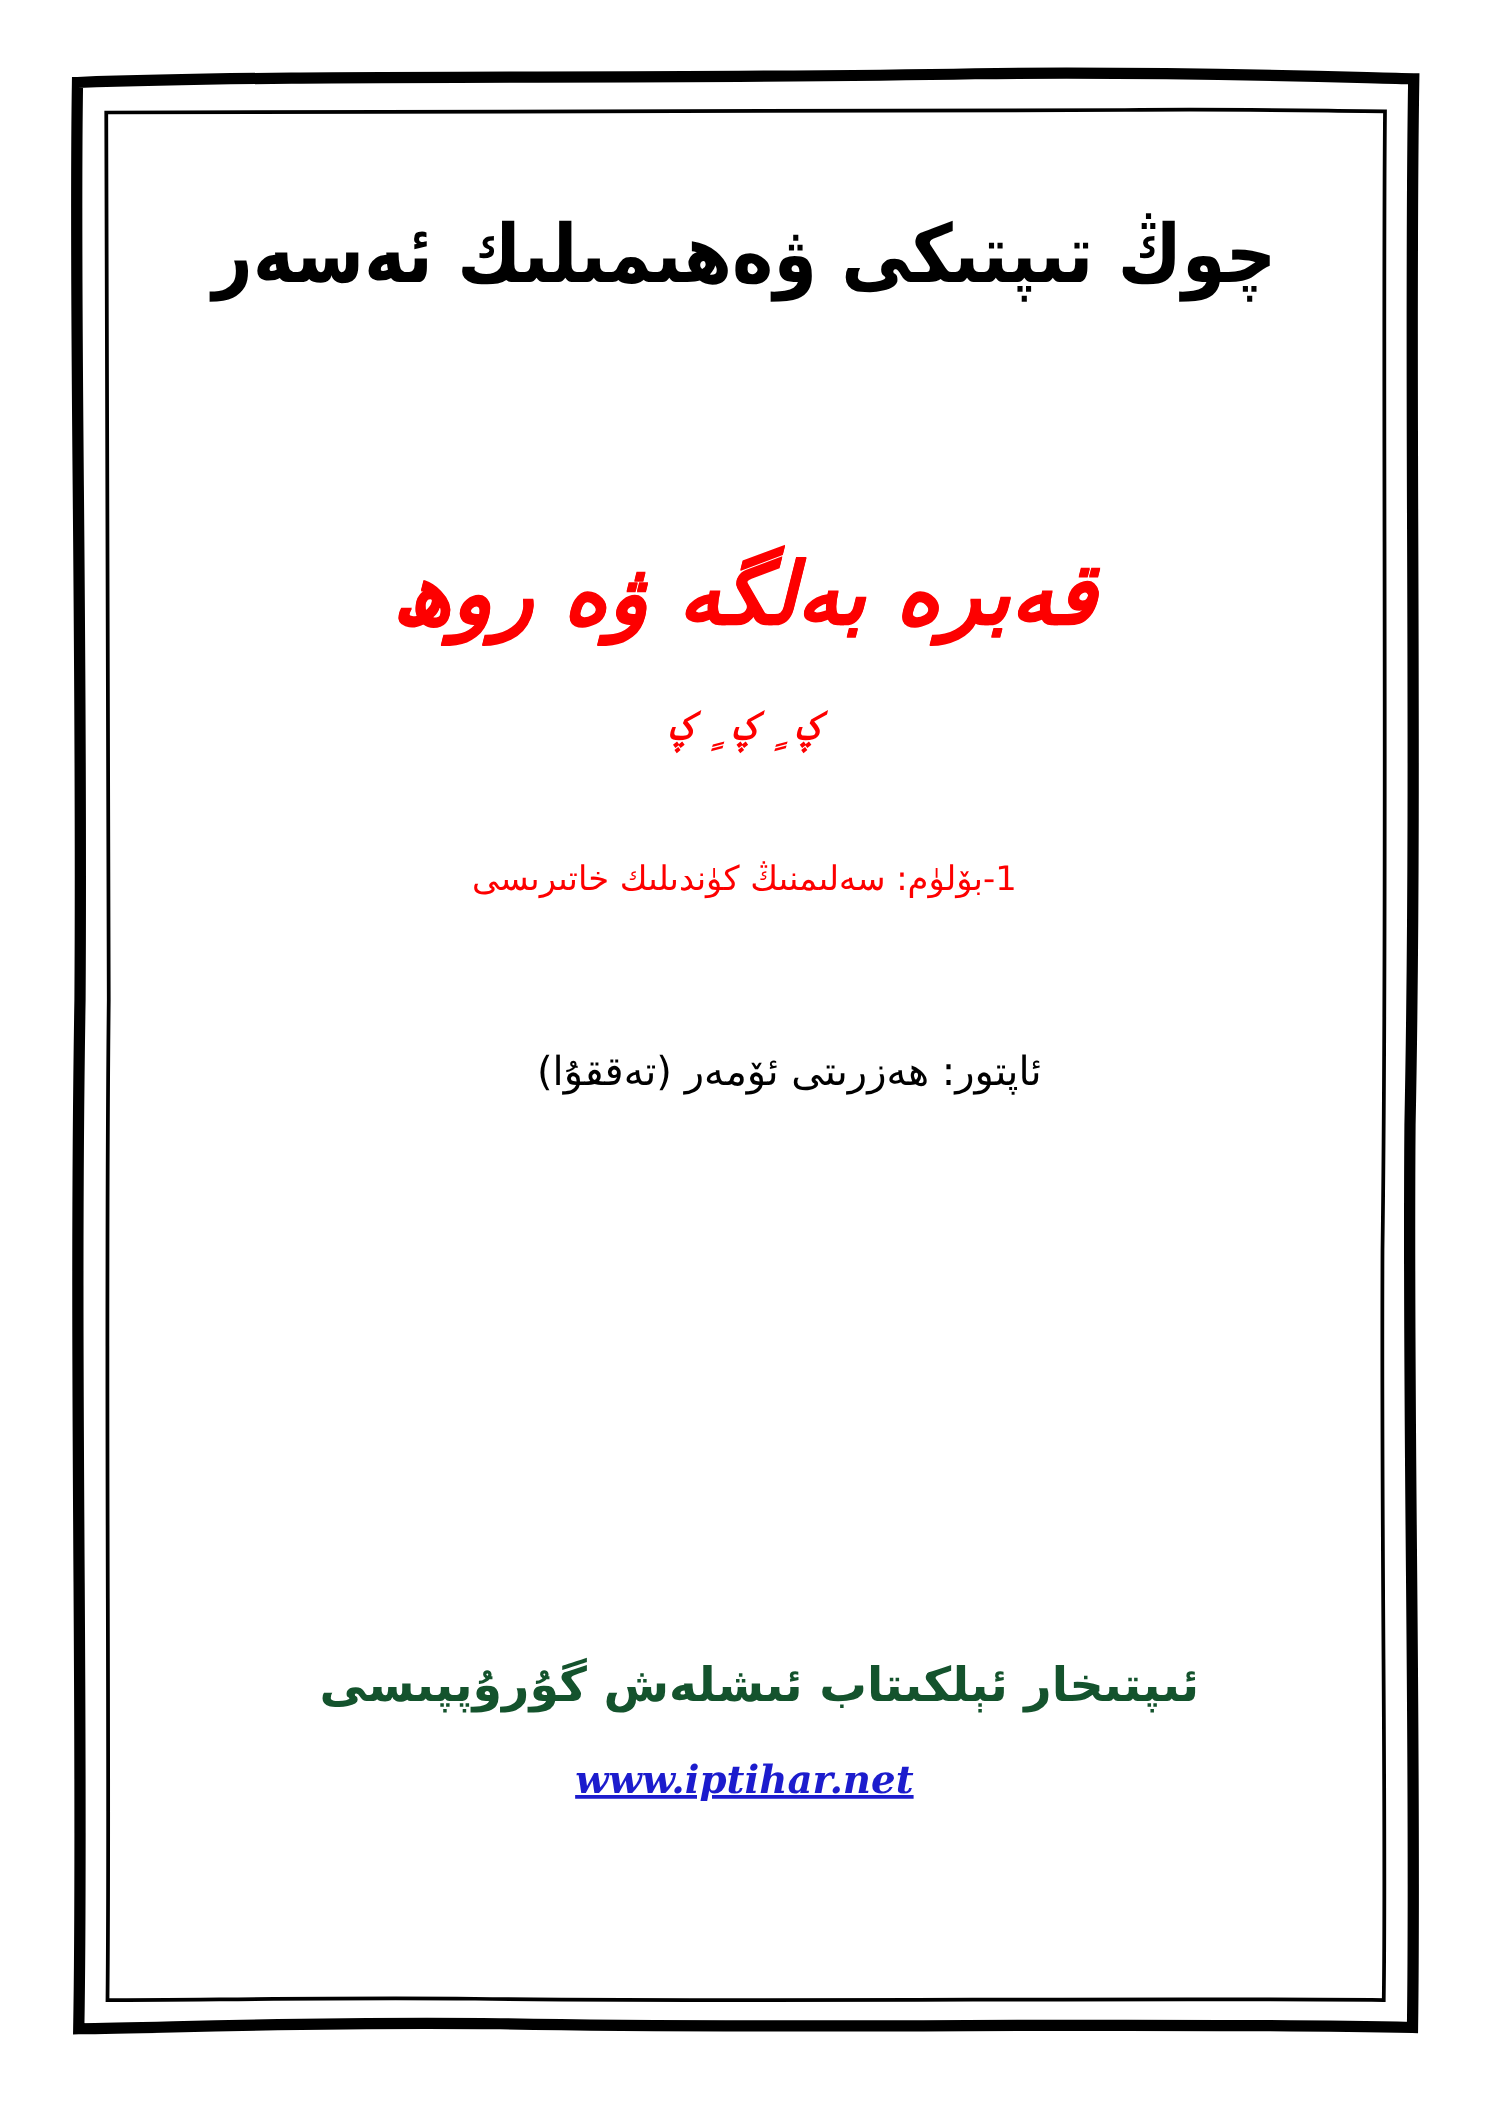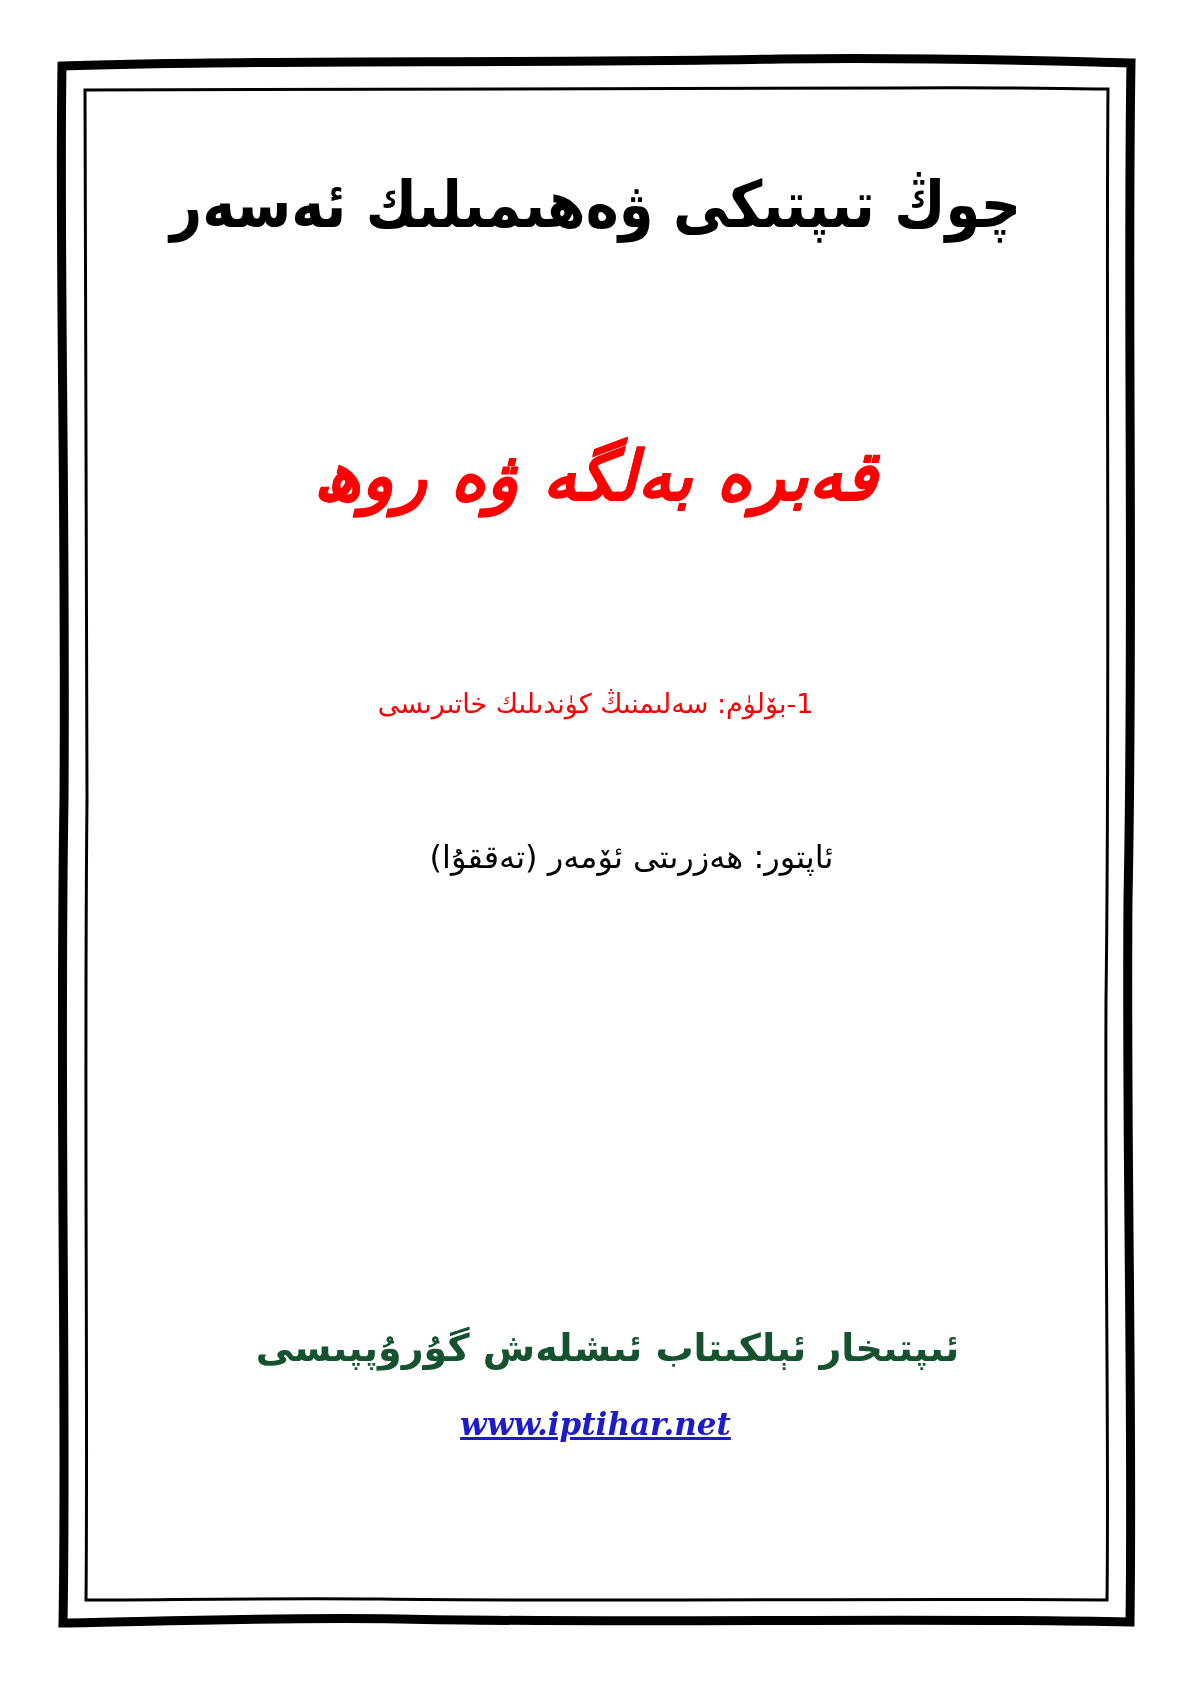--- a/index.html
+++ b/index.html
@@ -116,20 +116,21 @@
              C 880 1598, 620 1602, 380 1599
              C 260 1598, 160 1600, 86 1600
              C 88 1400, 84 1100, 87 800
              C 88 500, 84 260, 85 90 Z" fill="none" stroke="#000000" stroke-width="3" stroke-linejoin="miter"></path>
   </svg>
 
   <div class="line header-title rtl">چوڭ تىپتىكى ۋەھىمىلىك ئەسەر</div>
 
   <div class="line main-title rtl">قەبرە بەلگە ۋە روھ</div>
 
+  <div class="line title-flourish rtl">ؼ ٍ ؼ ٍ ؼ</div>
 
   <div class="line chapter-line rtl">1-بۆلۈم: سەلىمنىڭ كۈندىلىك خاتىرىسى</div>
 
   <div class="line author-line rtl">ئاپتور: ھەزرىتى ئۆمەر (تەققۇا)</div>
 
   <div class="line publisher-line rtl">ئىپتىخار ئېلكىتاب ئىشلەش گۇرۇپپىسى</div>
 
   <div class="line url-line">
     <a>www.iptihar.net</a>
   </div>

